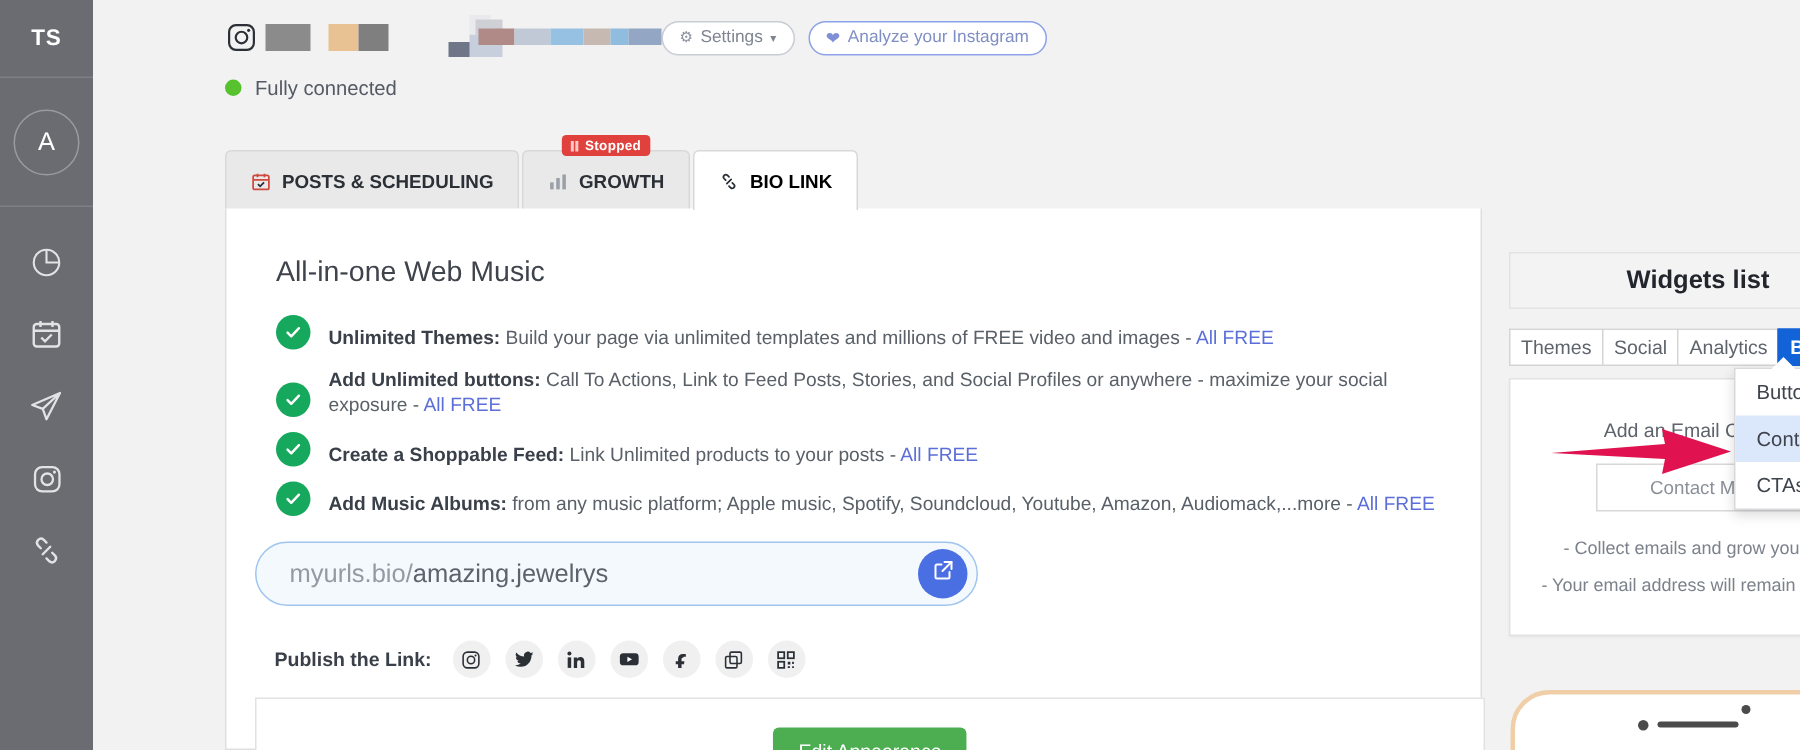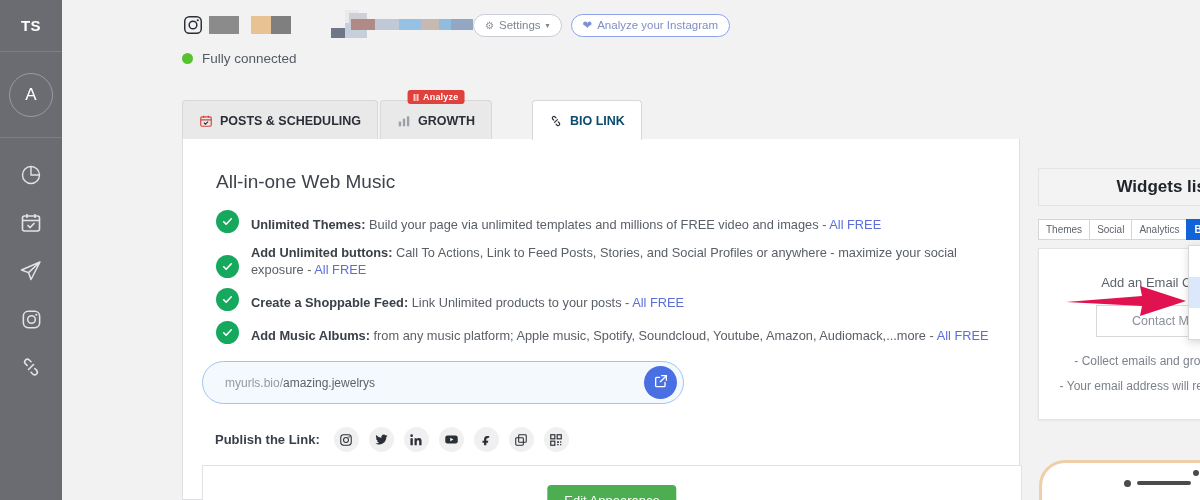--- a/index.html
+++ b/index.html
@@ -2,21 +2,21 @@
 <html><head>
 <meta charset="utf-8">
 <style>
   * { box-sizing: border-box; margin: 0; padding: 0; }
   html, body {
     width: 1200px; height: 500px;
     overflow: hidden;
     font-family: "Liberation Sans", sans-serif;
     background: #f2f2f2;
   }
-  #app { position: relative; width: 1200px; height: 356px; display: flex; gap: 32px; }
+  #app { position: relative; width: 1200px; height: 356px; display: flex; }
 
   
   .sidebar {
     width: 62px; height: 500px;
     background: #6b6b72;
     display: flex; flex-direction: column; align-items: center;
     flex: 0 0 62px;
   }
   .sb-logo {
     height: 52px; width: 100%;
@@ -73,21 +73,21 @@
 
   
   .tabbar { position: absolute; left: 88px; top: 99px; display: flex; align-items: flex-end; height: 41px; }
   .tab {
     height: 40px; display: flex; align-items: center; gap: 7px;
     padding: 0 16px; font-size: 12.5px; font-weight: bold; color: #2b2f36;
     background: #e9e9ea; border: 1px solid #d8d8d9; border-bottom: none;
     border-radius: 4px 4px 0 0; margin-right: 2px; cursor: pointer;
     position: relative; white-space: nowrap;
   }
-  .tab.active { background: #ffffff; border-color: #d8d8d9; color: #0c4a6e; z-index: 3; margin-left: 38px; }
+  .tab.active { background: #ffffff; border-color: #d8d8d9; color: #000000; z-index: 3; }
   .tab .ticon { display: flex; align-items: center; color: #3a3f47; }
   .badge-stopped {
     position: absolute; top: -11px; left: 50%; transform: translateX(-50%);
     background: #e0413c; color: #fff; font-size: 9px; font-weight: bold;
     border-radius: 3px; padding: 2px 6px; display: flex; align-items: center; gap: 4px;
     white-space: nowrap; letter-spacing: .2px;
   }
   .pausebars { display:inline-flex; gap:1.5px; }
   .pausebars i { display:block; width:2px; height:7px; background:#ffc9c7; }
 
@@ -111,21 +111,21 @@
   .ftext b { color: #3a4049; font-weight: bold; }
   .flink { color: #5c6fd8; }
 
   
   .urlbar {
     position: absolute; left: 19px; top: 222px;
     width: 482px; height: 43px;
     background: #f4f9fe; border: 1px solid #9fc5ef; border-radius: 22px;
     display: flex; align-items: center; padding-left: 22px; padding-right: 6px;
   }
-  .urlbar .utxt { font-size: 12px; color: #949aa2; flex: 1; }
+  .urlbar .utxt { font-size: 17px; color: #949aa2; flex: 1; }
   .urlbar .utxt .slug { color: #5d636b; }
   .go-btn {
     width: 33px; height: 33px; border-radius: 50%; background: #4a6fe3;
     display: flex; align-items: center; justify-content: center; cursor: pointer;
   }
 
   .publish { position: absolute; left: 32px; top: 288px; display: flex; align-items: center; }
   .publish .plabel { font-size: 13px; font-weight: bold; color: #3a4049; margin-right: 14px; }
   .sic {
     width: 25px; height: 25px; border-radius: 50%; background: #f0f0f0;
@@ -148,21 +148,21 @@
   
   .wpanel { position: absolute; left: 944px; top: 168px; width: 252px; }
   .wtitle {
     height: 38px; background: #f3f3f4; border: 1px solid #e3e3e5;
     display: flex; align-items: center; justify-content: center;
     font-size: 17px; font-weight: bold; color: #22262c;
   }
   .wtabs { display: flex; margin-top: 13px; }
   .wtab {
     border: 1px solid #d5d5d8; border-right: none; background: #fff;
-    font-size: 10px; color: #5e646c; padding: 4px 7px; cursor: pointer;
+    font-size: 13px; color: #5e646c; padding: 4px 7px; cursor: pointer;
     white-space: nowrap;
   }
   .wtab:last-child { border-right: 1px solid #d5d5d8; }
   .wtab.active { background: #1262d8; color: #ffffff; border-color: #1262d8; font-weight: bold; }
 
   .wcard {
     margin-top: 8px; border: 1px solid #e2e2e4; background: #fff;
     height: 172px; position: relative; box-shadow: 0 1px 2px rgba(0,0,0,.05);
   }
   .wcard-title { text-align: center; font-size: 13px; color: #5e646c; padding-top: 26px; }
@@ -320,21 +320,21 @@
           </svg>
         </span>
         <span>POSTS &amp; SCHEDULING</span>
       </div>
       <div class="tab">
         <div class="badge-stopped">
           <span class="pausebars">
               <i></i>
               <i></i>
             </span>
-          <span>Analyze</span>
+          <span>Stopped</span>
         </div>
         <span class="ticon">
           <svg width="14" height="14" viewBox="0 0 24 24" fill="#9aa0a8">
             <rect x="3" y="13" width="4" height="8"></rect>
               <rect x="10" y="8" width="4" height="13"></rect>
               <rect x="17" y="4" width="4" height="17"></rect>
           </svg>
         </span>
         <span>GROWTH</span>
       </div>

